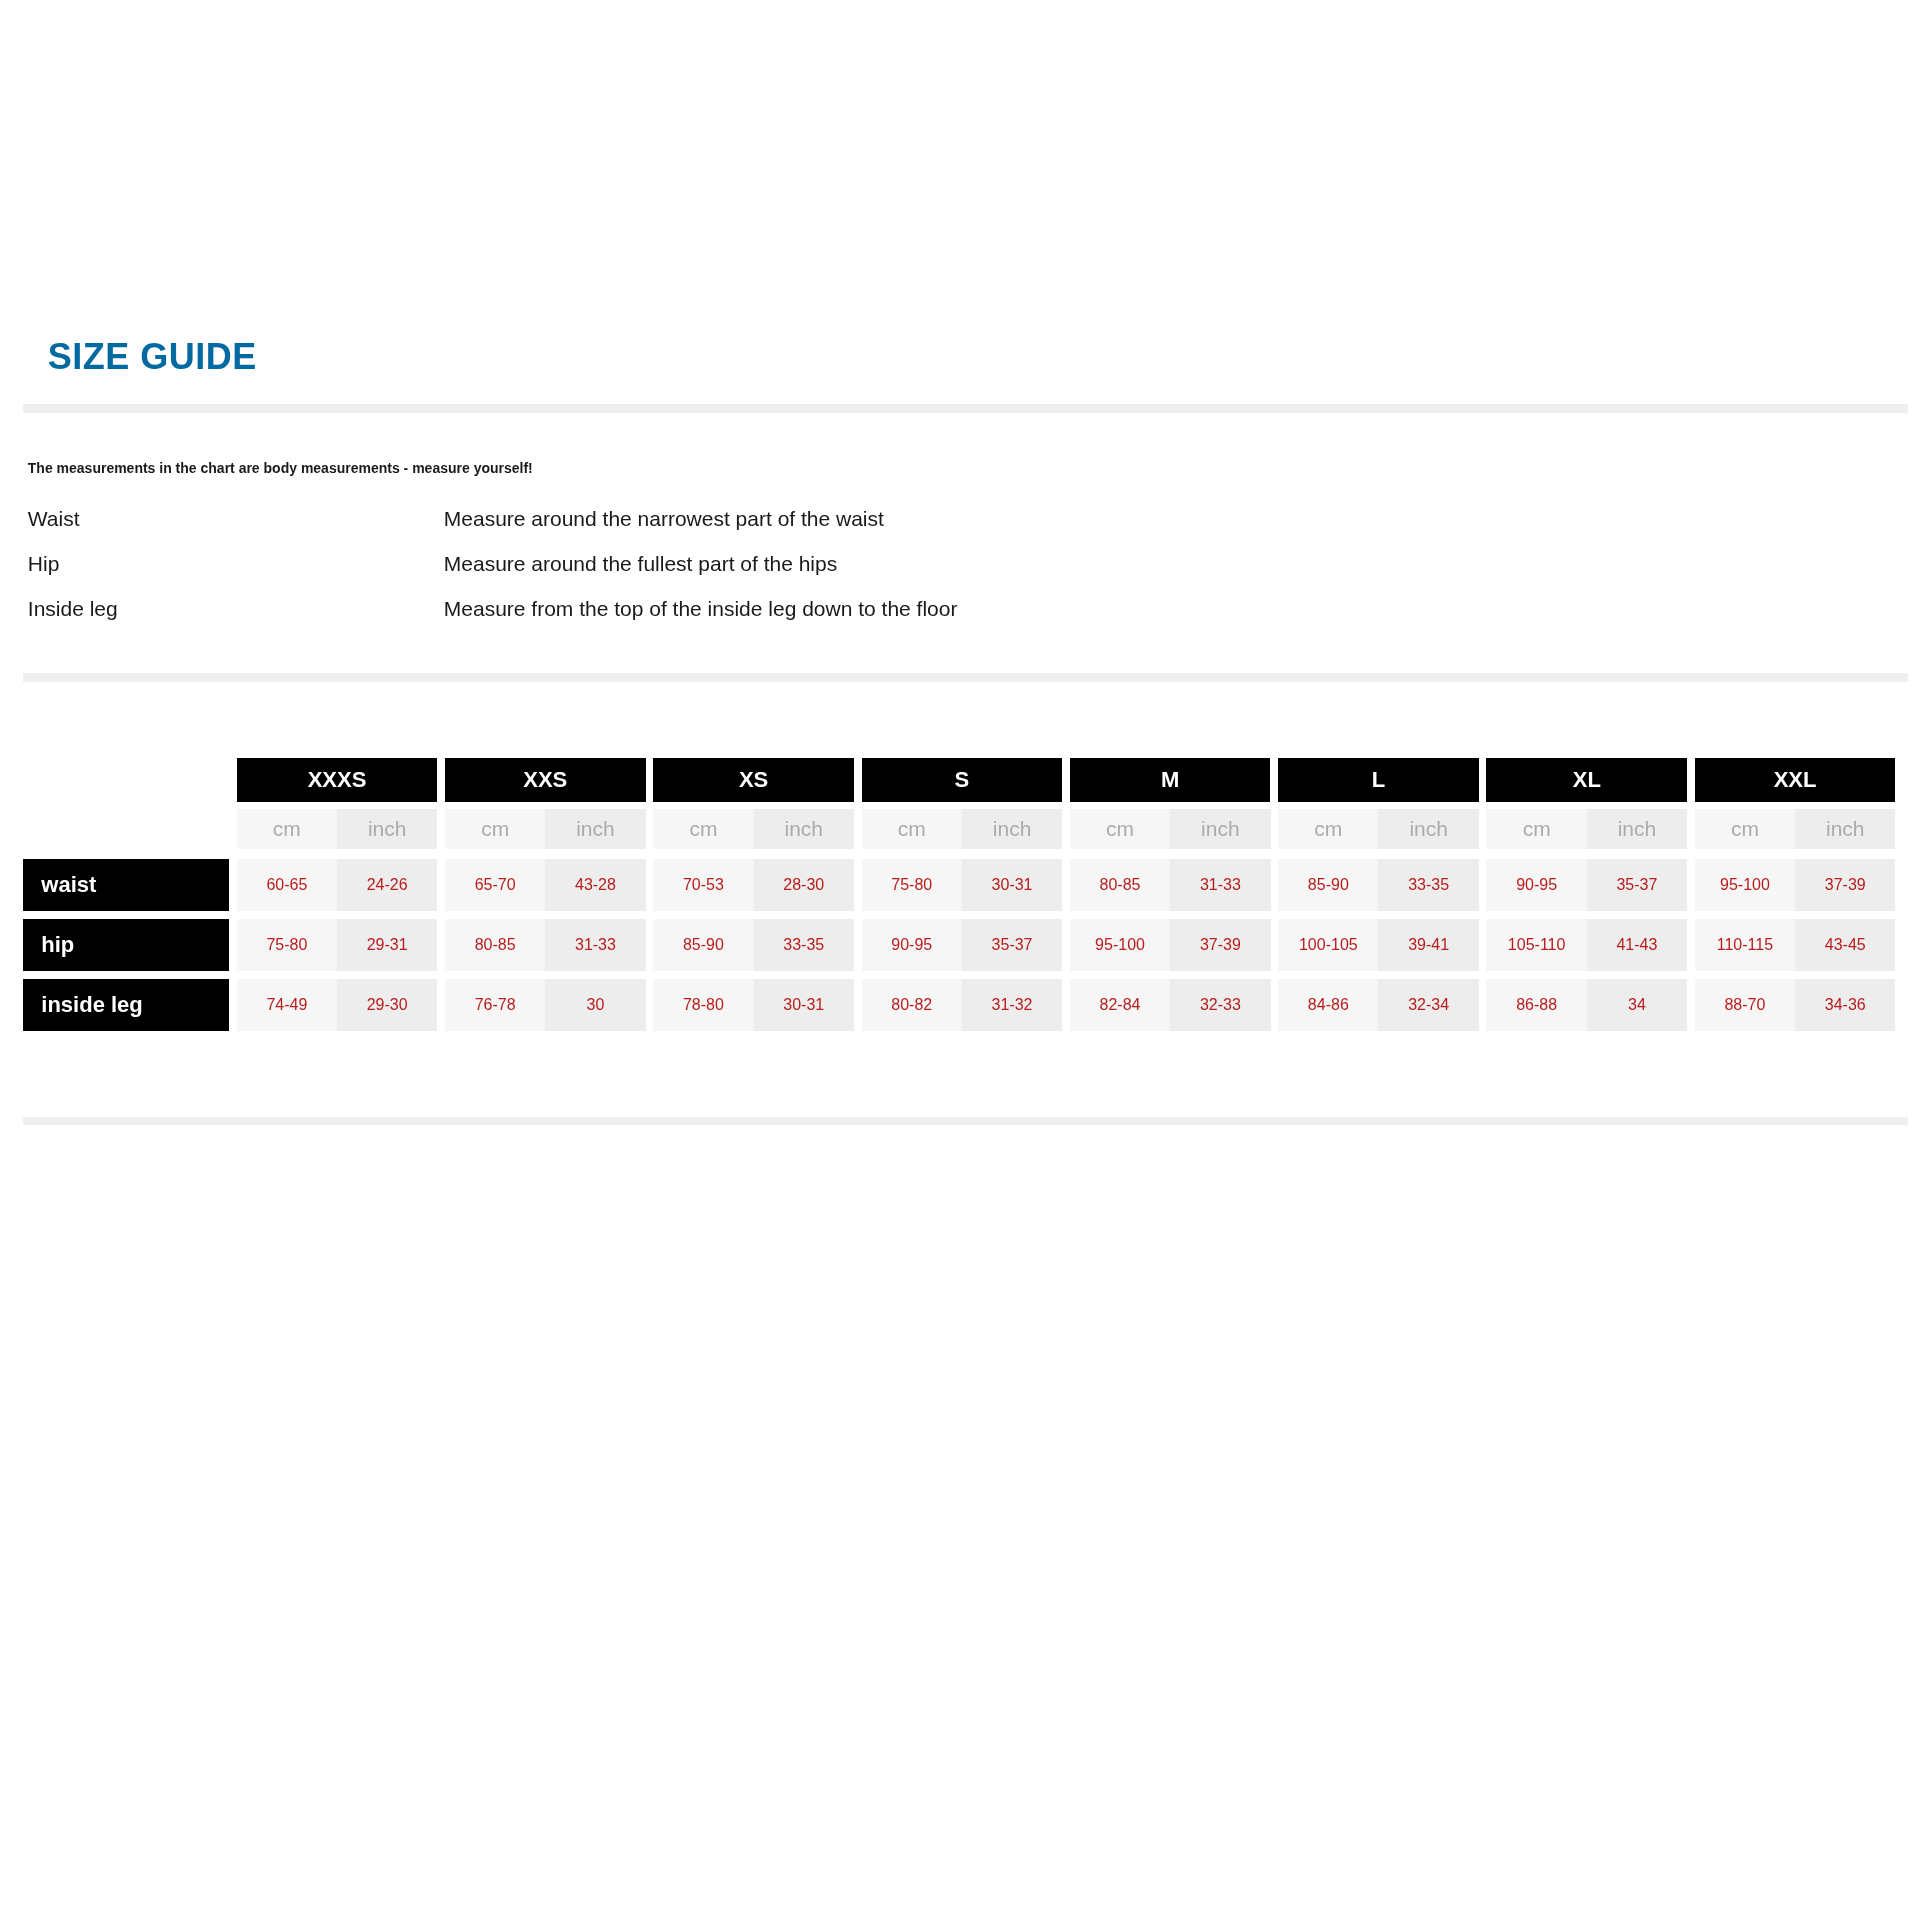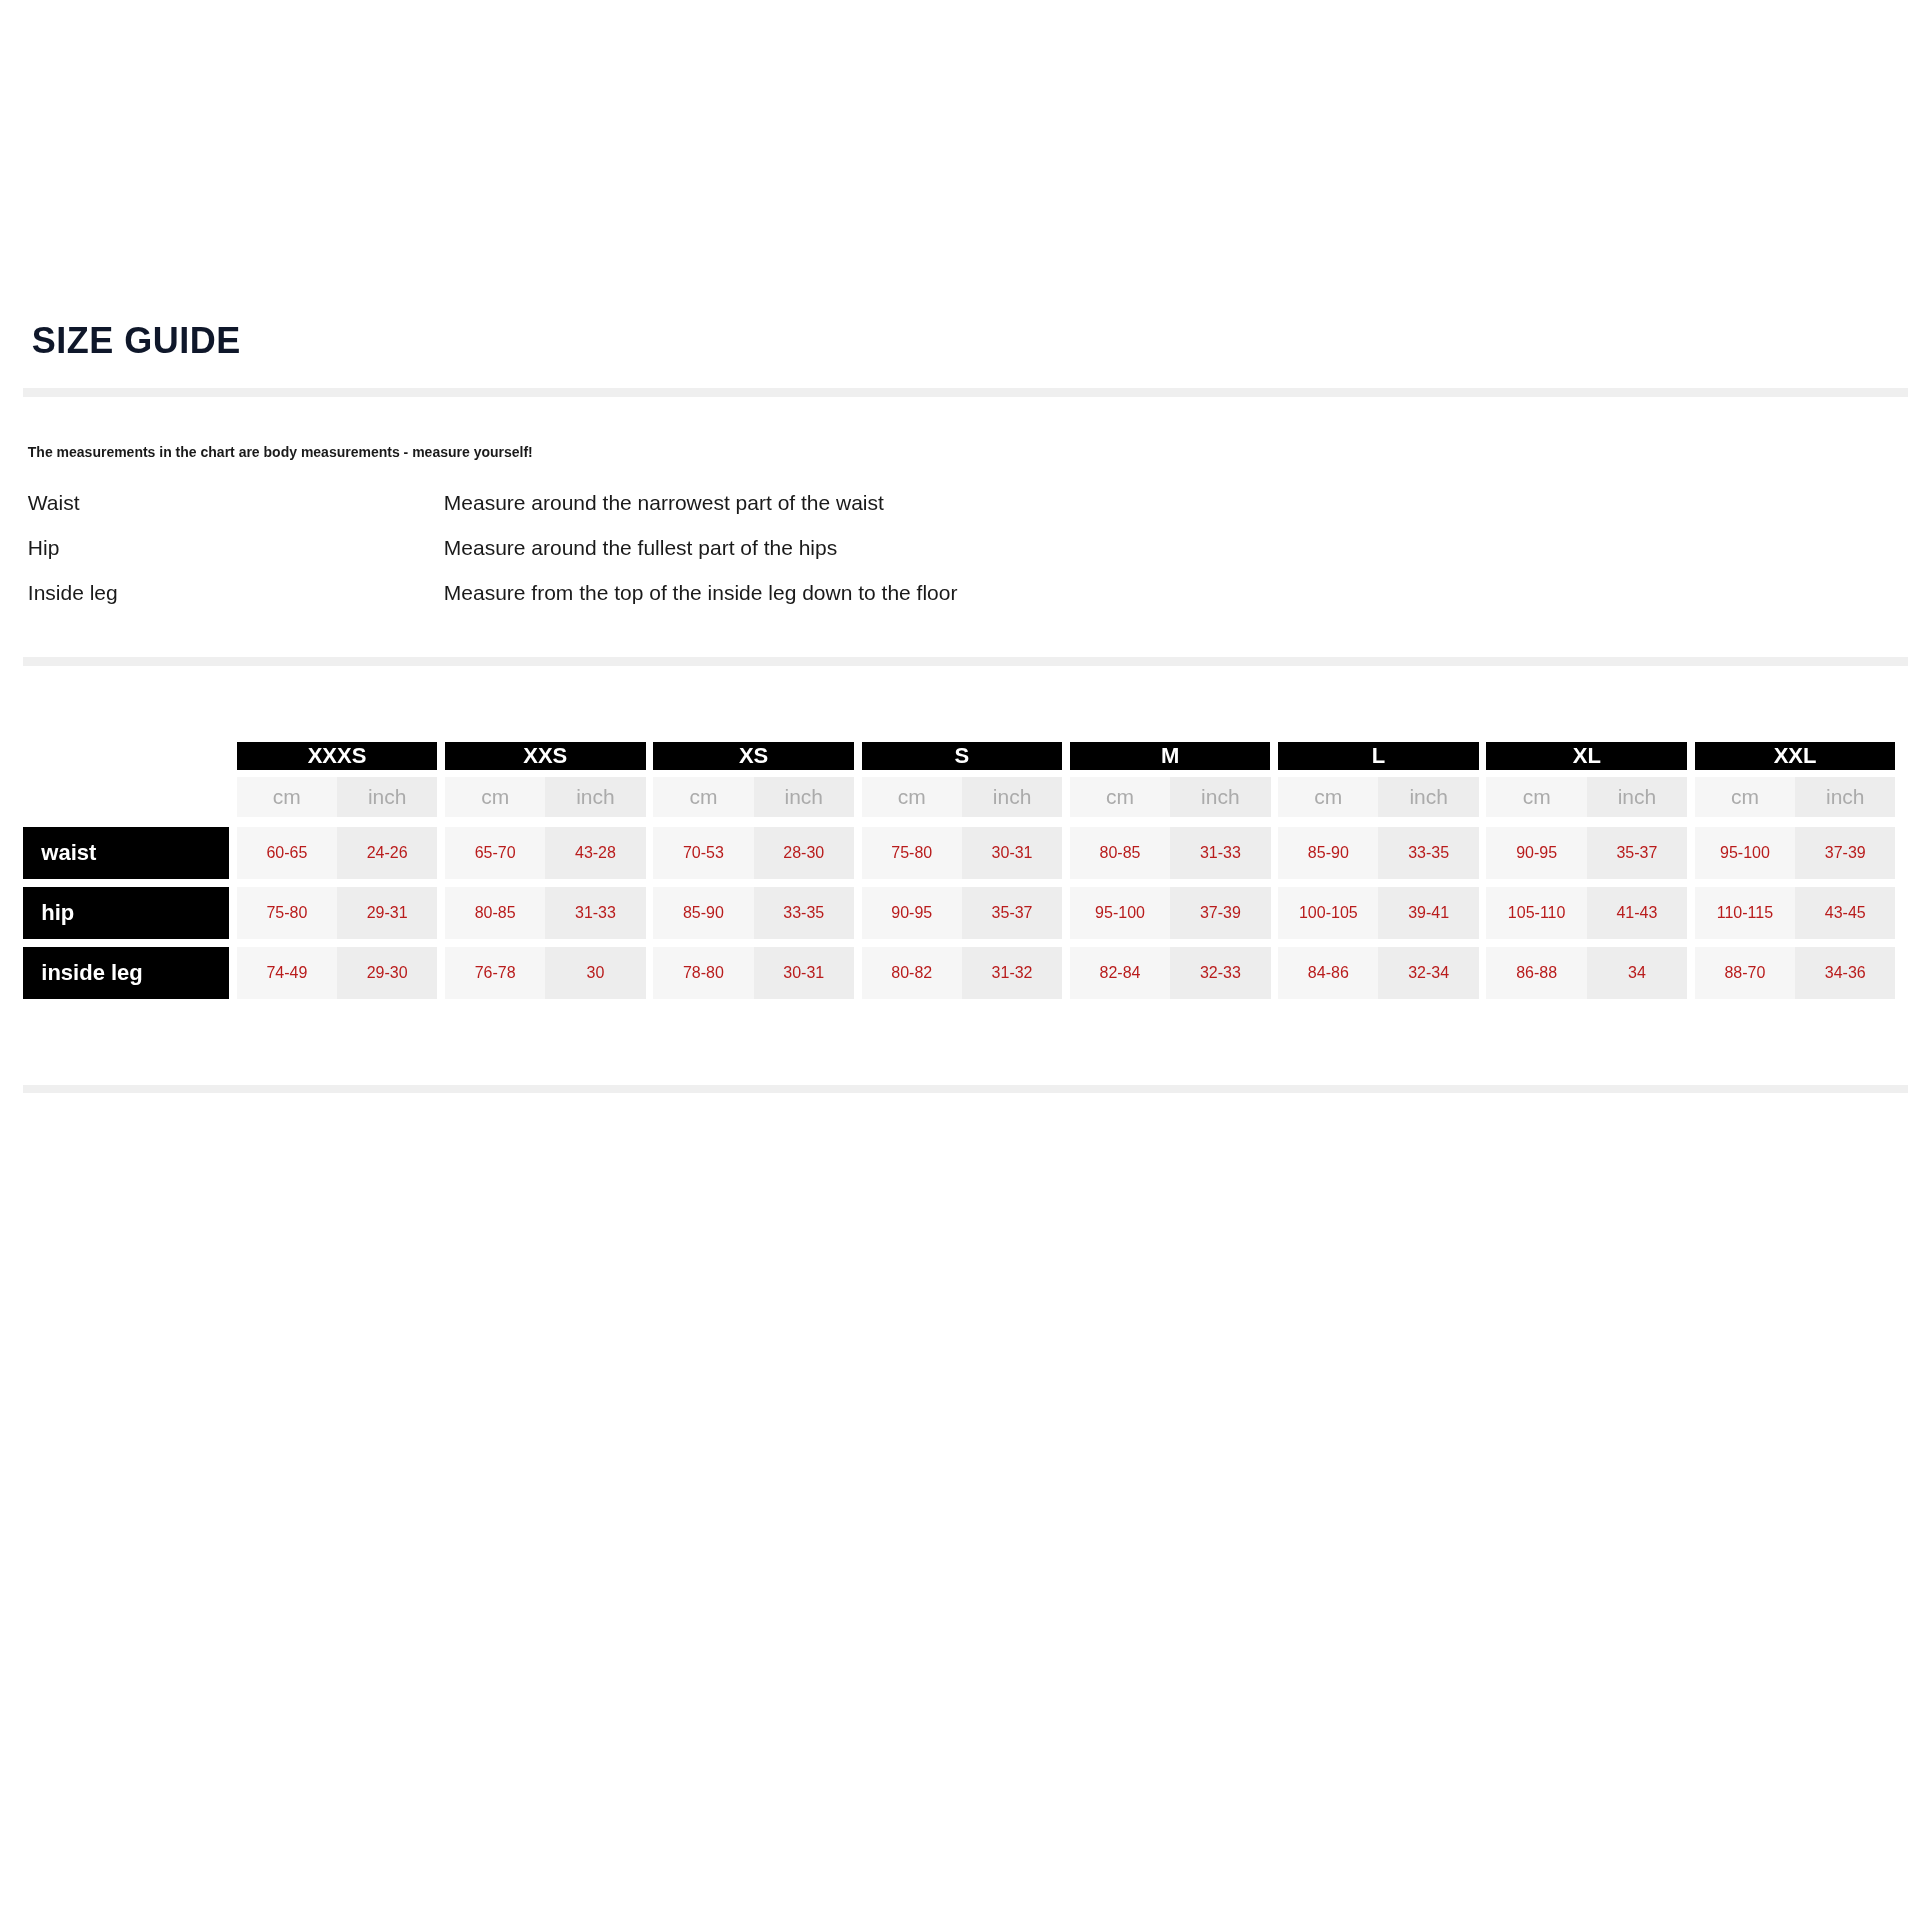--- a/index.html
+++ b/index.html
@@ -6,28 +6,28 @@
   body {
     width:1931px; height:1931px;
     background:#ffffff;
     font-family:"Liberation Sans", sans-serif;
     color:#1c1c1c;
     overflow:hidden;
   }
   .page { padding:0 23px; }
 
   .page-title {
-    margin:0;
+    margin:16px;
     padding-top:323px;
     padding-left:8.7px;
     font-size:36px;
     line-height:1;
     font-weight:bold;
     letter-spacing:0.5px;
-    color:#0f172a;
+    color:#0369a1;
   }
 
   .divider { height:8.7px; background:#efefef; }
   .divider-top    { margin-top:29px; }
   .divider-middle { margin-top:54px; }
   .divider-bottom { margin-top:86px; }
 
   .intro-heading {
     margin:48px 0 0 0;
     padding-left:4.8px;
@@ -63,21 +63,21 @@
 
   .tcell {
     display:flex;
     align-items:center;
     justify-content:center;
     min-width:0;
   }
 
   .thead-cell {
     flex:1 1 0;
-    height:28px;
+    height:44px;
     background:#000000;
     color:#ffffff;
     font-weight:bold;
     font-size:22px;
   }
 
   .unit-cell {
     flex:1 1 0;
     height:40px;
     font-size:21px;

